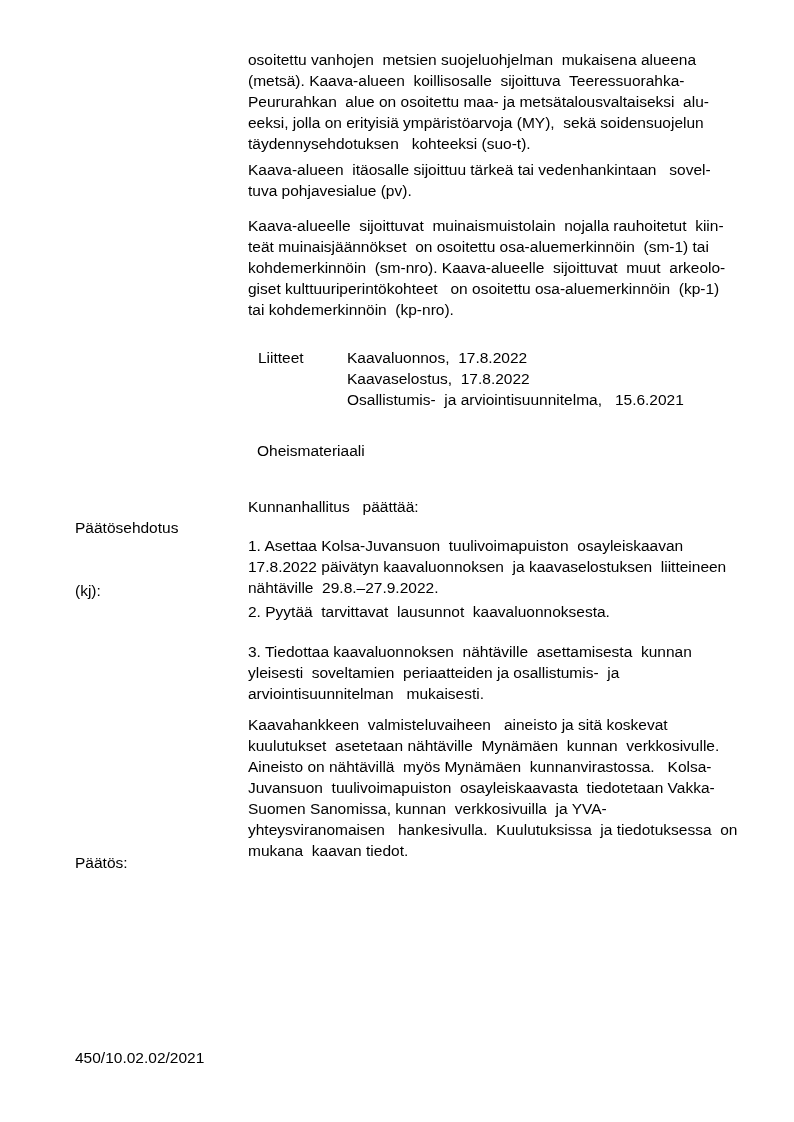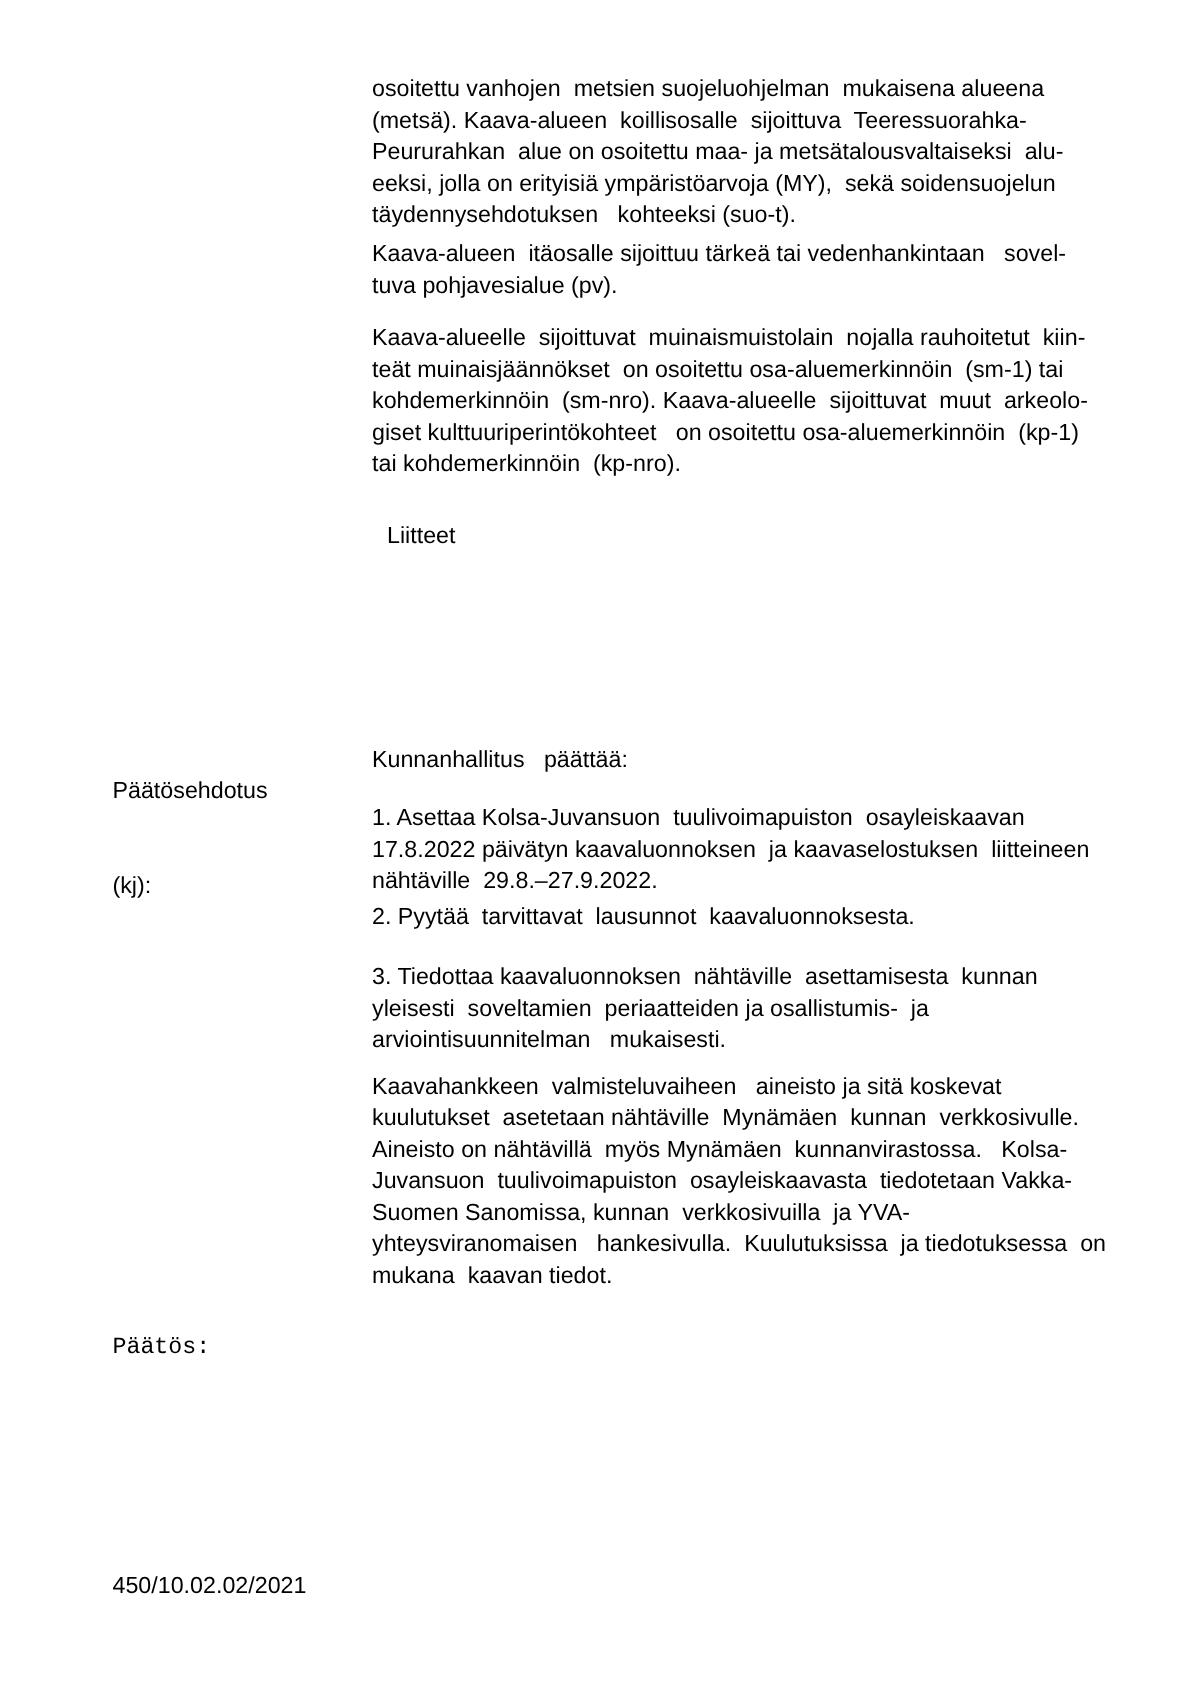--- a/index.html
+++ b/index.html
@@ -50,23 +50,27 @@
 tuva pohjavesialue (pv).</div>
 
   <div class="abs body-col" style="top:215px;">Kaava-alueelle  sijoittuvat  muinaismuistolain  nojalla rauhoitetut  kiin-
 teät muinaisjäännökset  on osoitettu osa-aluemerkinnöin  (sm-1) tai
 kohdemerkinnöin  (sm-nro). Kaava-alueelle  sijoittuvat  muut  arkeolo-
 giset kulttuuriperintökohteet   on osoitettu osa-aluemerkinnöin  (kp-1)
 tai kohdemerkinnöin  (kp-nro).</div>
 
   <div class="abs attach-row" style="top:327px; left:258px; width:522px;">
     <div class="attach-label">Liitteet</div>
+    <div class="attach-items">Kaavaluonnos,  17.8.2022
+Kaavaselostus,  17.8.2022
+Osallistumis-  ja arviointisuunnitelma,   15.6.2021</div>
   </div>
 
   <div class="abs" style="top:398px; left:257px; width:523px;">
+    <div>Oheismateriaali</div>
   </div>
 
   <div class="abs label-col" style="top:475px;">
     <div>Päätösehdotus</div>
     <div>(kj):</div>
   </div>
 
   <div class="abs body-col" style="top:496px;">Kunnanhallitus   päättää:</div>
 
   <div class="abs body-col" style="top:535px;">1. Asettaa Kolsa-Juvansuon  tuulivoimapuiston  osayleiskaavan
@@ -80,21 +84,21 @@
 arviointisuunnitelman   mukaisesti.</div>
 
   <div class="abs body-col" style="top:714px;">Kaavahankkeen  valmisteluvaiheen   aineisto ja sitä koskevat
 kuulutukset  asetetaan nähtäville  Mynämäen  kunnan  verkkosivulle.
 Aineisto on nähtävillä  myös Mynämäen  kunnanvirastossa.   Kolsa-
 Juvansuon  tuulivoimapuiston  osayleiskaavasta  tiedotetaan Vakka-
 Suomen Sanomissa, kunnan  verkkosivuilla  ja YVA-
 yhteysviranomaisen   hankesivulla.  Kuulutuksissa  ja tiedotuksessa  on
 mukana  kaavan tiedot.</div>
 
-  <div class="abs label-col" style="top:888px;font-family:Liberation Mono, monospace;">Päätös:</div>
+  <div class="abs label-col" style="top:852px;">Päätös:</div>
 
 
 
   <div class="abs" style="top:1005px; left:75px; width:500px;">
     <div>450/10.02.02/2021</div>
   </div>
 
 </div>
 
 </body></html>

